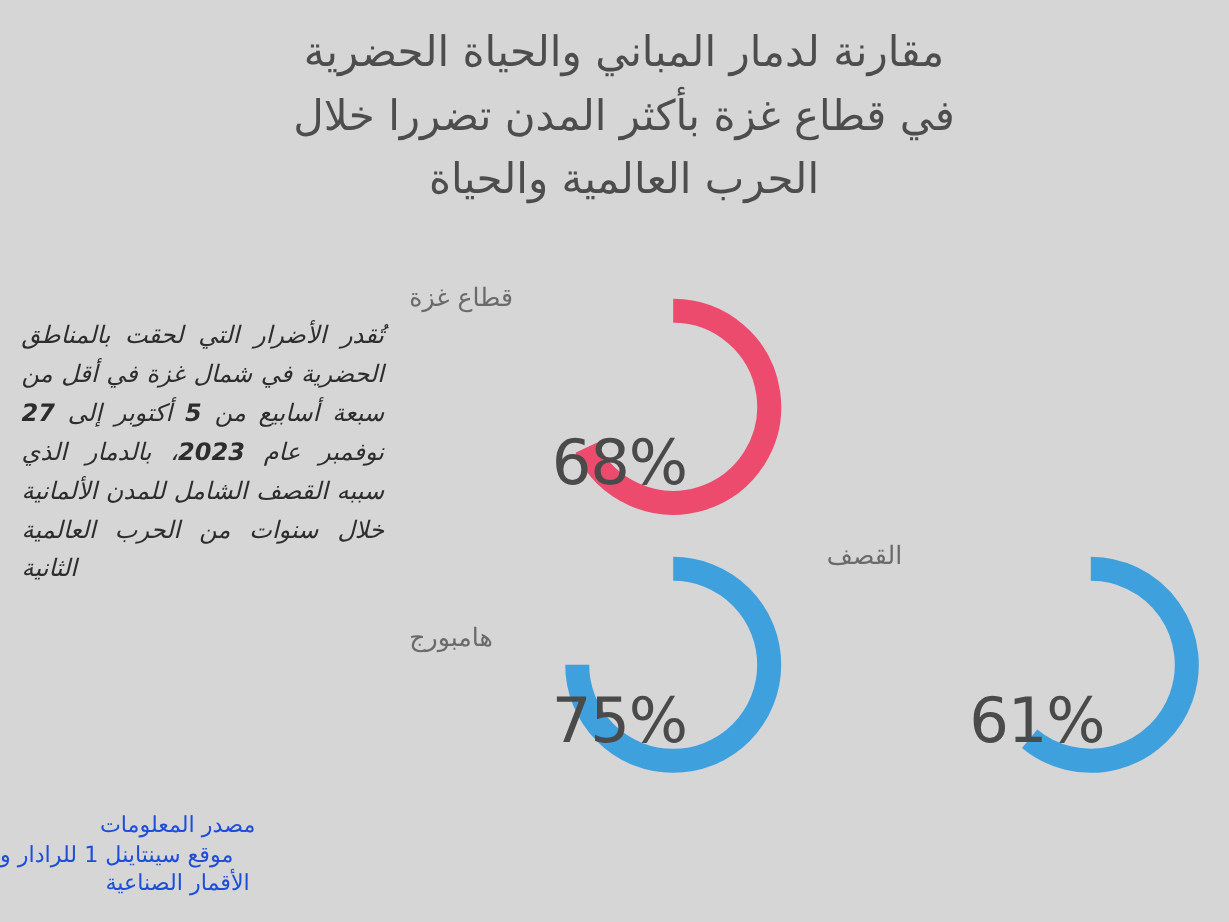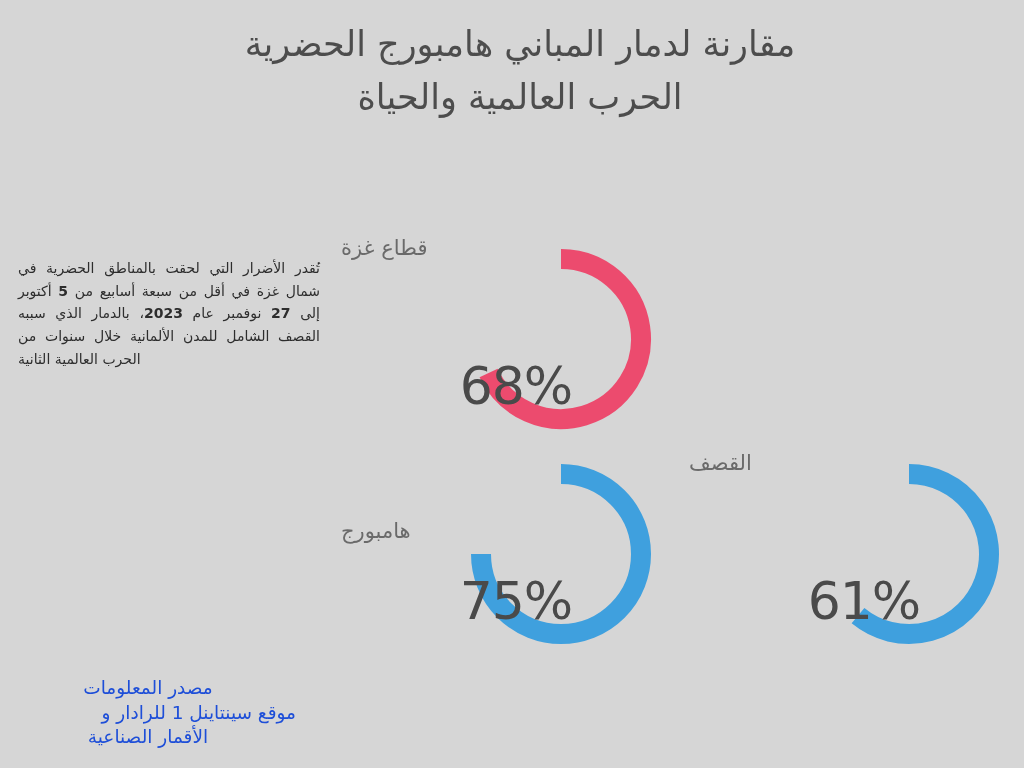--- a/index.html
+++ b/index.html
@@ -45,40 +45,41 @@
 
   
   .intro {
     position: absolute;
     top: 243px;
     left: 18px;
     width: 302px;
     direction: rtl;
     text-align: justify;
     text-align-last: left;
-    font-size: 14px;
+    font-size: 20px;
     line-height: 1.62;
     color: #2d2d2d;
+    font-style: italic;
   }
   .intro b { font-weight: 700; }
 
   
   .source {
     position: absolute;
     top: 676px;
     left: 0px;
     width: 296px;
     direction: rtl;
     text-align: center;
     font-size: 18.5px;
     line-height: 1.33;
     color: #1d4ed8;
   }
   .source-line { display: block; white-space: nowrap; }
-  .source-line.l2 { text-align: right; }
+  .source-line.l2 { text-align: left; }
 
   
   .donut-cell {
     position: absolute;
     width: 330px;
     height: 215px;
   }
   .cell-gaza    { left: 336px; top: 232px; }
   .cell-dresden { left: 684px; top: 232px; }
   .cell-hamburg { left: 336px; top: 447px; }
@@ -133,21 +134,22 @@
   }
   .label-top    { top: 4px; }
   .label-mid    { top: 72px; }
 </style>
 </head>
 <body>
 
 <div id="canvas">
 
   <div class="title-block">
-    <div class="title-line">مقارنة لدمار المباني هامبورج الحضرية</div>
+    <div class="title-line">مقارنة لدمار المباني والحياة الحضرية</div>
+    <div class="title-line">في قطاع غزة  بأكثر المدن تضررا خلال</div>
     <div class="title-line">الحرب العالمية والحياة</div>
   </div>
 
   <p class="intro"><span>تُقدر الأضرار التي لحقت بالمناطق الحضرية في شمال غزة في أقل من سبعة أسابيع من </span><b>5</b><span> أكتوبر إلى </span><b>27</b><span> نوفمبر عام </span><b>2023</b><span>، بالدمار الذي سببه القصف الشامل للمدن الألمانية خلال سنوات من الحرب العالمية الثانية</span></p>
 
   <div class="donut-cell cell-gaza">
     <div class="donut-label label-top">قطاع غزة</div>
     <div class="donut-wrap">
       <svg class="donut-svg" viewBox="0 0 190 190">
         <path class="donut-arc" d="M 95 15 A 80 80 0 1 1 22.613835802718427 129.0623433252058" stroke="#ec4b6e"></path>

